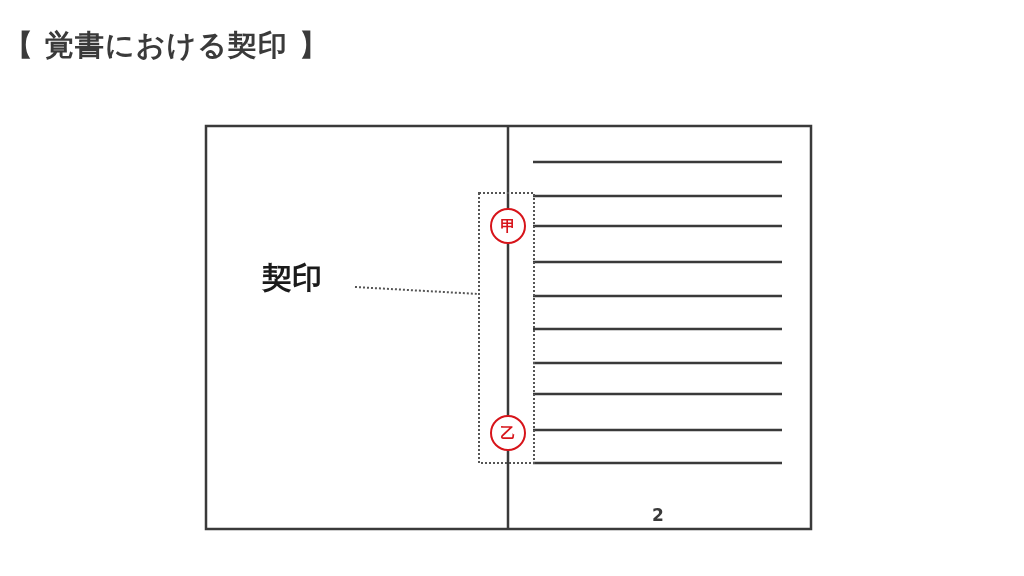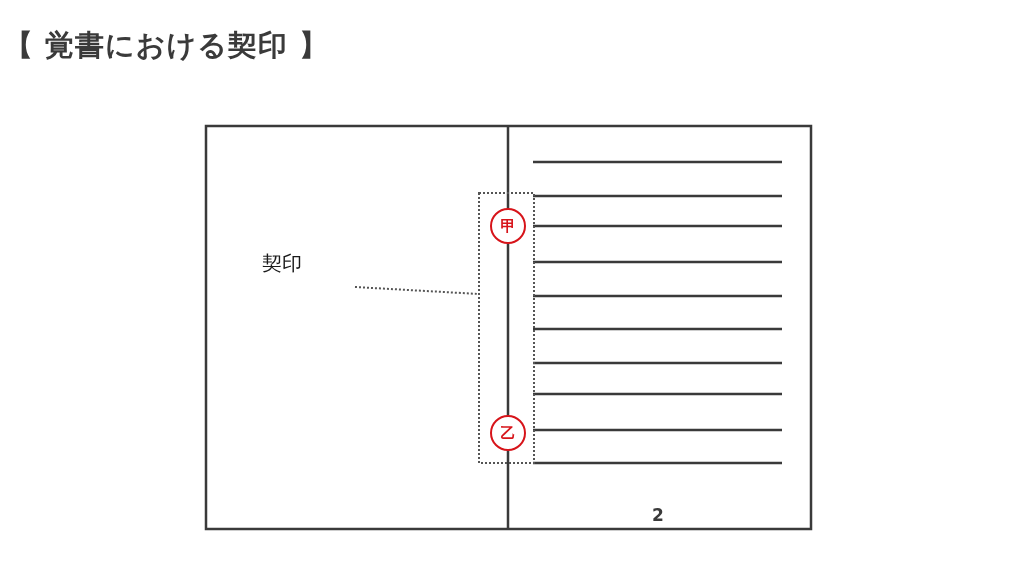--- a/index.html
+++ b/index.html
@@ -1,21 +1,21 @@
 <!DOCTYPE html>
 <html><head>
   <meta charset="utf-8">
   <style>
     html, body { margin: 0; padding: 0; background: #ffffff; }
     body { width: 1024px; height: 576px; position: relative; overflow: hidden;
            font-family: "DejaVu Sans", sans-serif; }
     .title { position: absolute; left: 4px; top: 26px; width: 1024px; 
              font-size: 29px; font-weight: bold; color: #3a3a3a; letter-spacing: 1px; }
     svg { position: absolute; left: 0; top: 0; }
-    .label { position: absolute; left: 262px; top: 250px; font-size: 20px; font-weight: normal;
+    .label { position: absolute; left: 262px; top: 258px; font-size: 30px; font-weight: bold;
              color: #1a1a1a; }
     .pagenum { position: absolute; left: 652px; top: 505px; font-size: 17px; font-weight: bold;
                color: #3a3a3a; }
     .seal { position: absolute; width: 36px; height: 36px; border-radius: 50%;
             border: 2.5px solid #d7141a; background: #fff; color: #d7141a;
             font-size: 15px; font-weight: bold; display: flex; align-items: center;
             justify-content: center; box-sizing: border-box; }
   </style>
 </head>
 <body>

